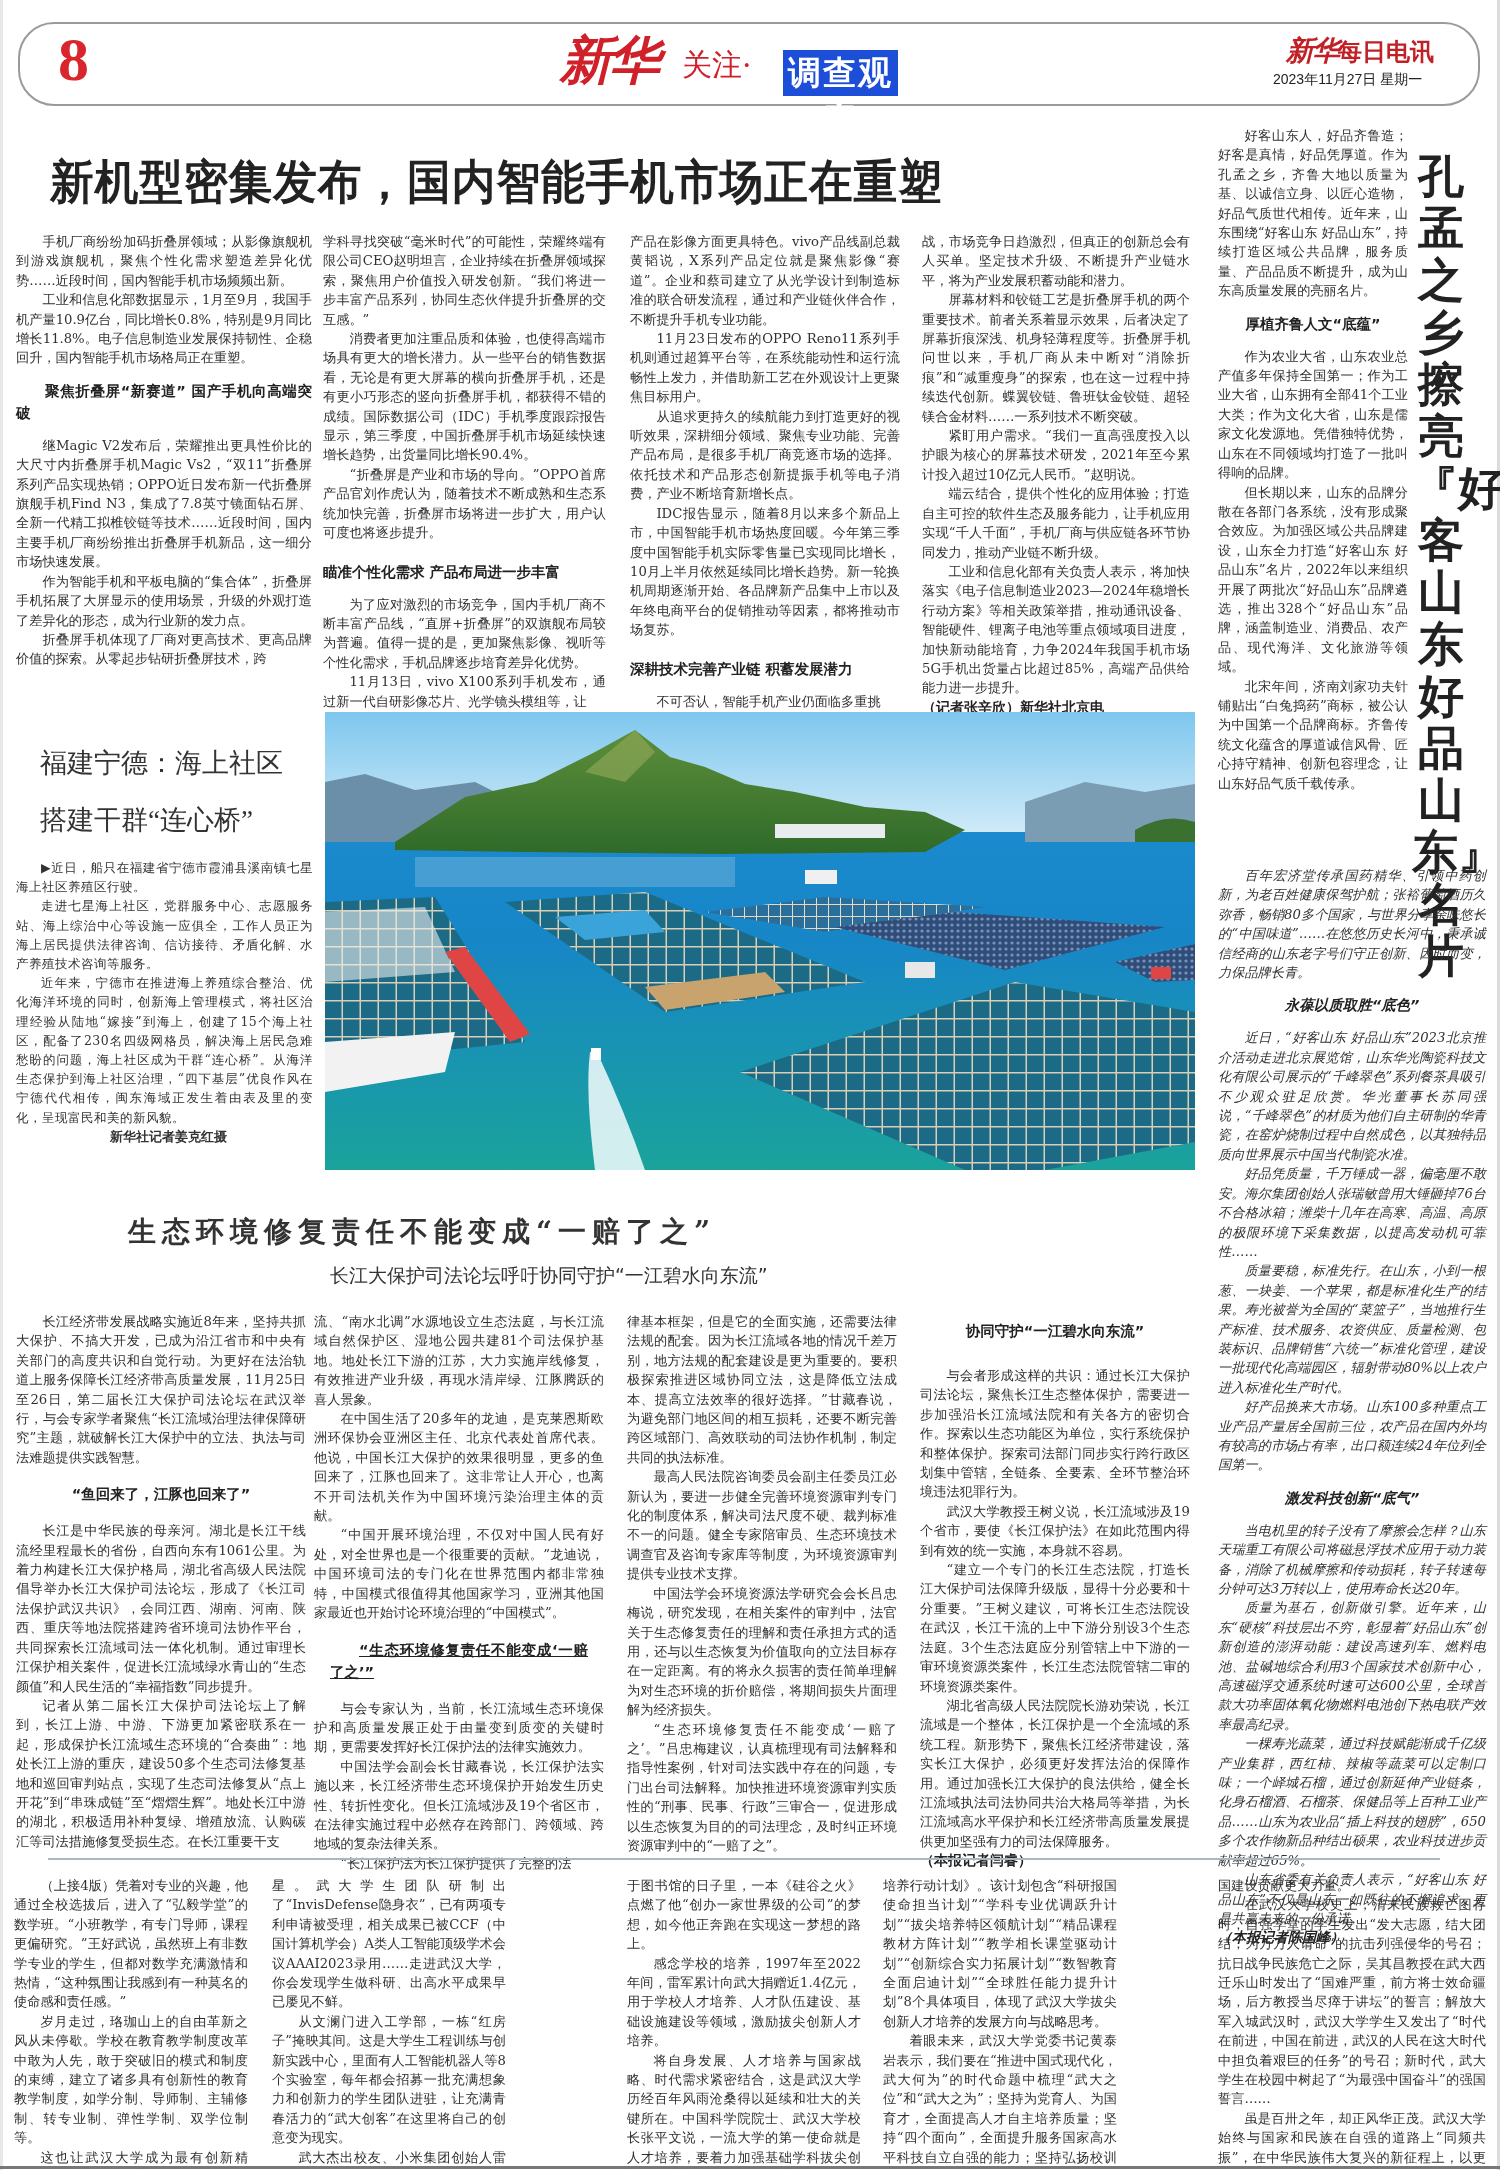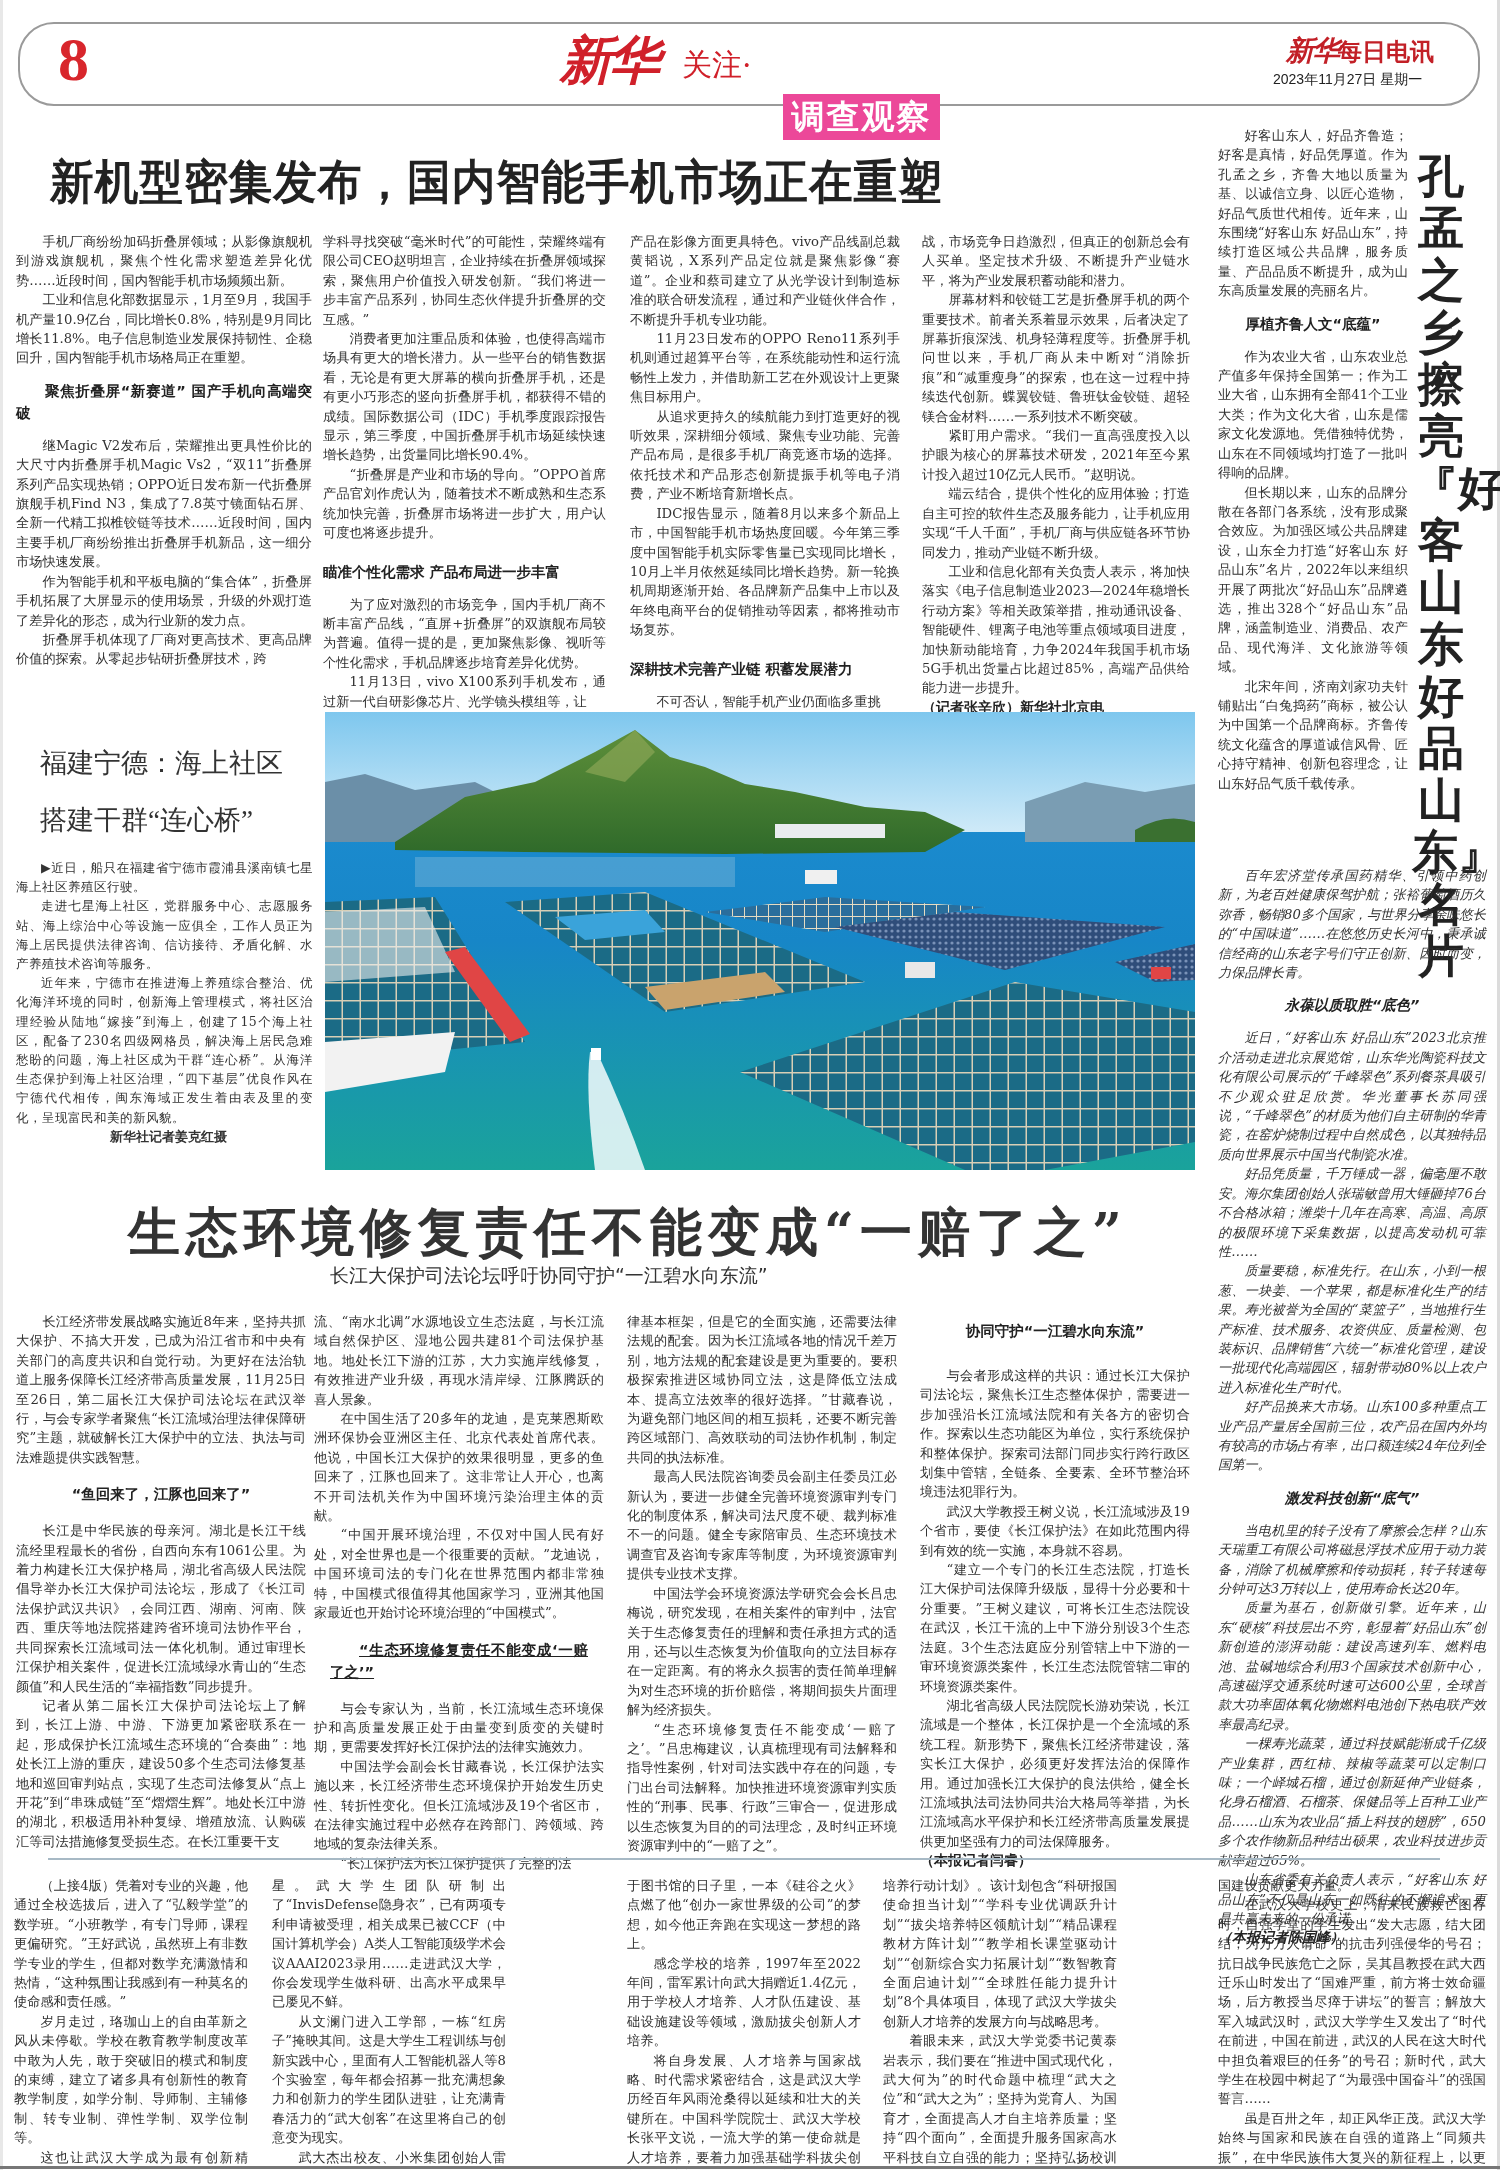--- a/index.html
+++ b/index.html
@@ -6,21 +6,21 @@
   html, body { width: 1500px; height: 2170px; background: #ffffff; overflow: hidden; }
   body { position: relative; font-family: "DejaVu Serif", "Liberation Serif", serif; color: #2a2a2a; }
 
   .abs { position: absolute; }
 
   
   .masthead { left: 18px; top: 22px; width: 1462px; height: 84px; border: 2px solid #9a9a9a; border-radius: 36px; }
   .page-num { left: 58px; top: 28px; font-family: "Liberation Serif", serif; font-size: 62px; color: #d8262c; font-weight: bold; line-height: 62px; }
   .brand { left: 560px; top: 32px; font-family: "DejaVu Serif", serif; font-size: 52px; color: #d0202a; font-style: italic; font-weight: bold; line-height: 56px; letter-spacing: -4px; }
   .brand-sub { left: 682px; top: 48px; font-size: 30px; color: #d0202a; line-height: 34px; font-family: "DejaVu Serif", serif; }
-  .column-badge { left: 783px; top: 50px; width: 157px; height: 46px; background: #ec4899; color: #fff; font-family: "DejaVu Sans", sans-serif; font-weight: bold; font-size: 33px; line-height: 46px; text-align: center; letter-spacing: 2px; margin-top: 44px; }
+  .column-badge { left: 783px; top: 50px; width: 115px; height: 46px; background: #1d4ed8; color: #fff; font-family: "DejaVu Sans", sans-serif; font-weight: bold; font-size: 33px; line-height: 46px; text-align: center; letter-spacing: 2px; }
   .paper-name { left: 1286px; top: 36px; font-size: 24px; color: #c22027; font-family: "DejaVu Serif", serif; font-weight: bold; line-height: 30px; }
   .paper-name .ital { font-style: italic; font-size: 28px; letter-spacing: -2px; }
   .paper-date { left: 1273px; top: 70px; font-family: "Liberation Sans", sans-serif; font-size: 14px; color: #222; line-height: 18px; }
 
   
   .col { font-size: 13.2px; line-height: 19.4px; text-align: justify; color: #303030; }
   .col p { text-indent: 2em; }
   .col p.noindent { text-indent: 0; }
   .subhead { font-family: "DejaVu Sans", sans-serif; font-weight: bold; font-size: 14.5px; line-height: 22px; color: #222; margin: 12px 0 12px 0; }
   .subhead.center { text-align: center; }
@@ -29,21 +29,21 @@
   .headline1 { left: 50px; top: 154px; font-family: "DejaVu Serif", serif; font-weight: bold; font-size: 47px; line-height: 56px; color: #222; letter-spacing: 1px; transform: scaleX(0.93); transform-origin: left; white-space: nowrap; }
 
   .vtitle { left: 1412px; top: 150px; width: 58px; font-family: "DejaVu Serif", serif; font-weight: bold; font-size: 46px; line-height: 52px; color: #222; text-align: center; }
 
   .photo { left: 325px; top: 712px; width: 870px; height: 458px; overflow: hidden; }
   .photo-title { left: 40px; top: 735px; width: 270px; font-family: Liberation Serif, serif; font-size: 27px; line-height: 57px; color: #333; }
   .caption { left: 16px; top: 858px; width: 297px; font-size: 12.5px; line-height: 19.2px; color: #333; letter-spacing: 0.5px; text-align: justify; }
   .caption p { text-indent: 2em; }
   .credit { left: 110px; top: 1128px; font-family: "DejaVu Sans", sans-serif; font-weight: bold; font-size: 13px; color: #333; }
 
-  .headline2 { left: 128px; top: 1206px; font-family: "DejaVu Serif", serif; font-weight: bold; font-size: 52px; line-height: 52px; color: #333; letter-spacing: 6px; white-space: nowrap; }
+  .headline2 { left: 128px; top: 1206px; font-family: "DejaVu Serif", serif; font-weight: bold; font-size: 28px; line-height: 52px; color: #333; letter-spacing: 6px; white-space: nowrap; }
   .subtitle2 { left: 330px; top: 1262px; font-family: "DejaVu Sans", sans-serif; font-size: 19px; line-height: 26px; color: #333; white-space: nowrap; }
 
   .rule { height: 2px; background: #a7b9c5; }
   .frame-r { left: 1497px; top: 0; width: 3px; height: 2170px; background: #dcdcdc; }
   .frame-l { left: 0; top: 0; width: 3px; height: 2170px; background: #e8e8e8; }
   .bottom-rule { left: 0; top: 2166px; width: 1500px; height: 3px; background: #777; }
 </style>
 </head>
 <body>
 

